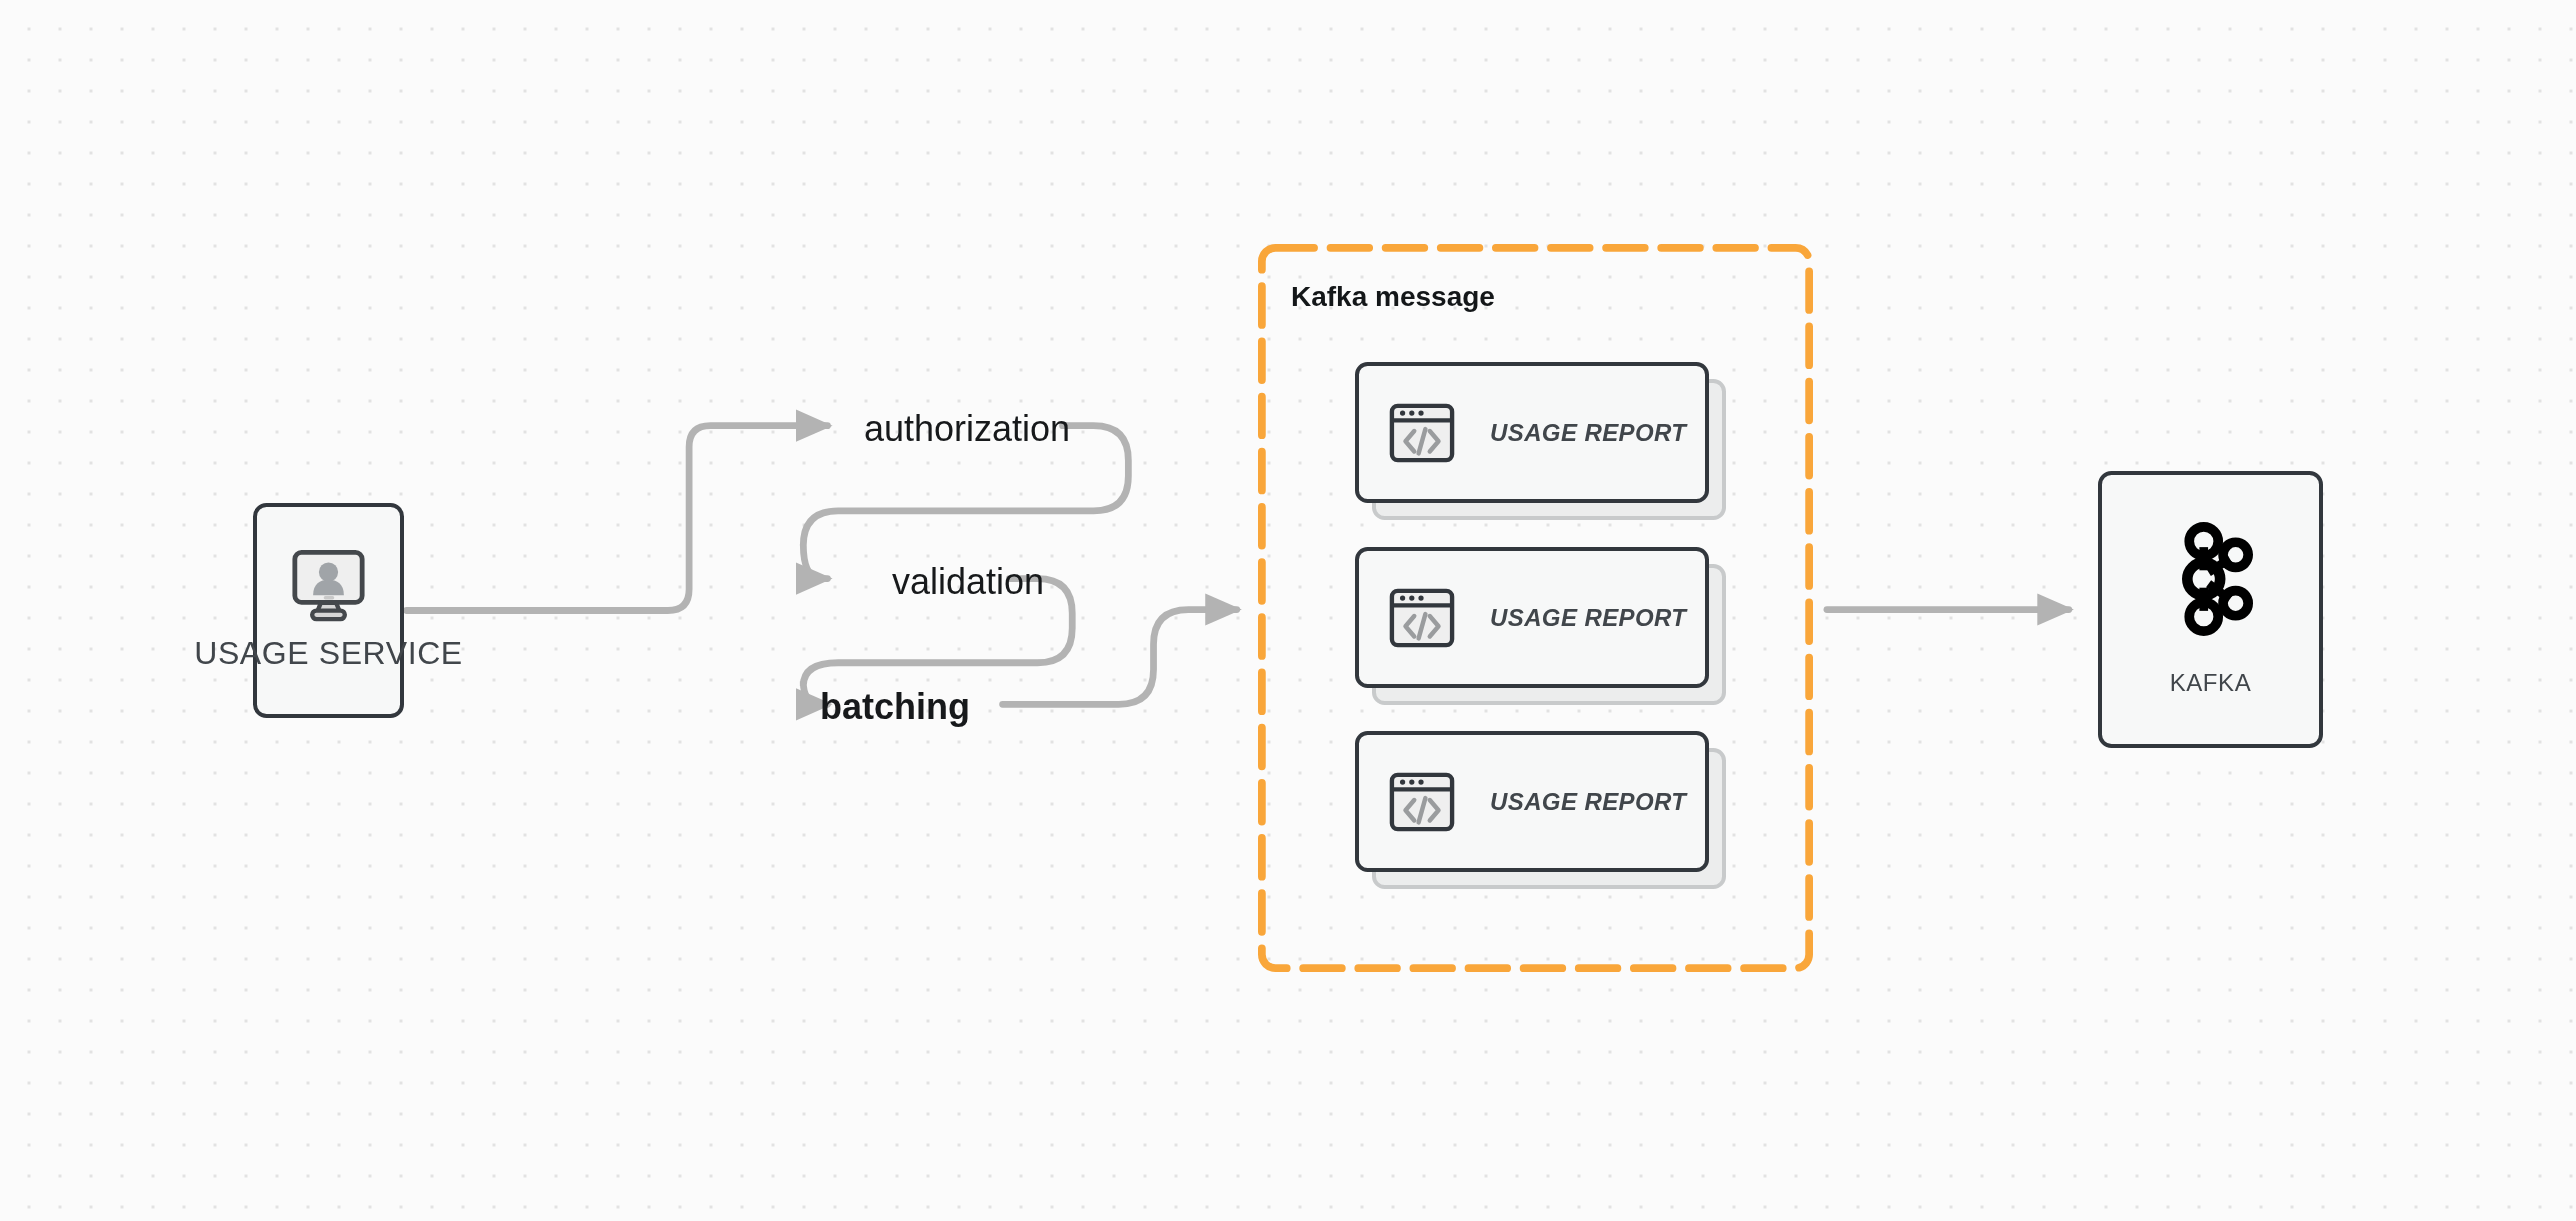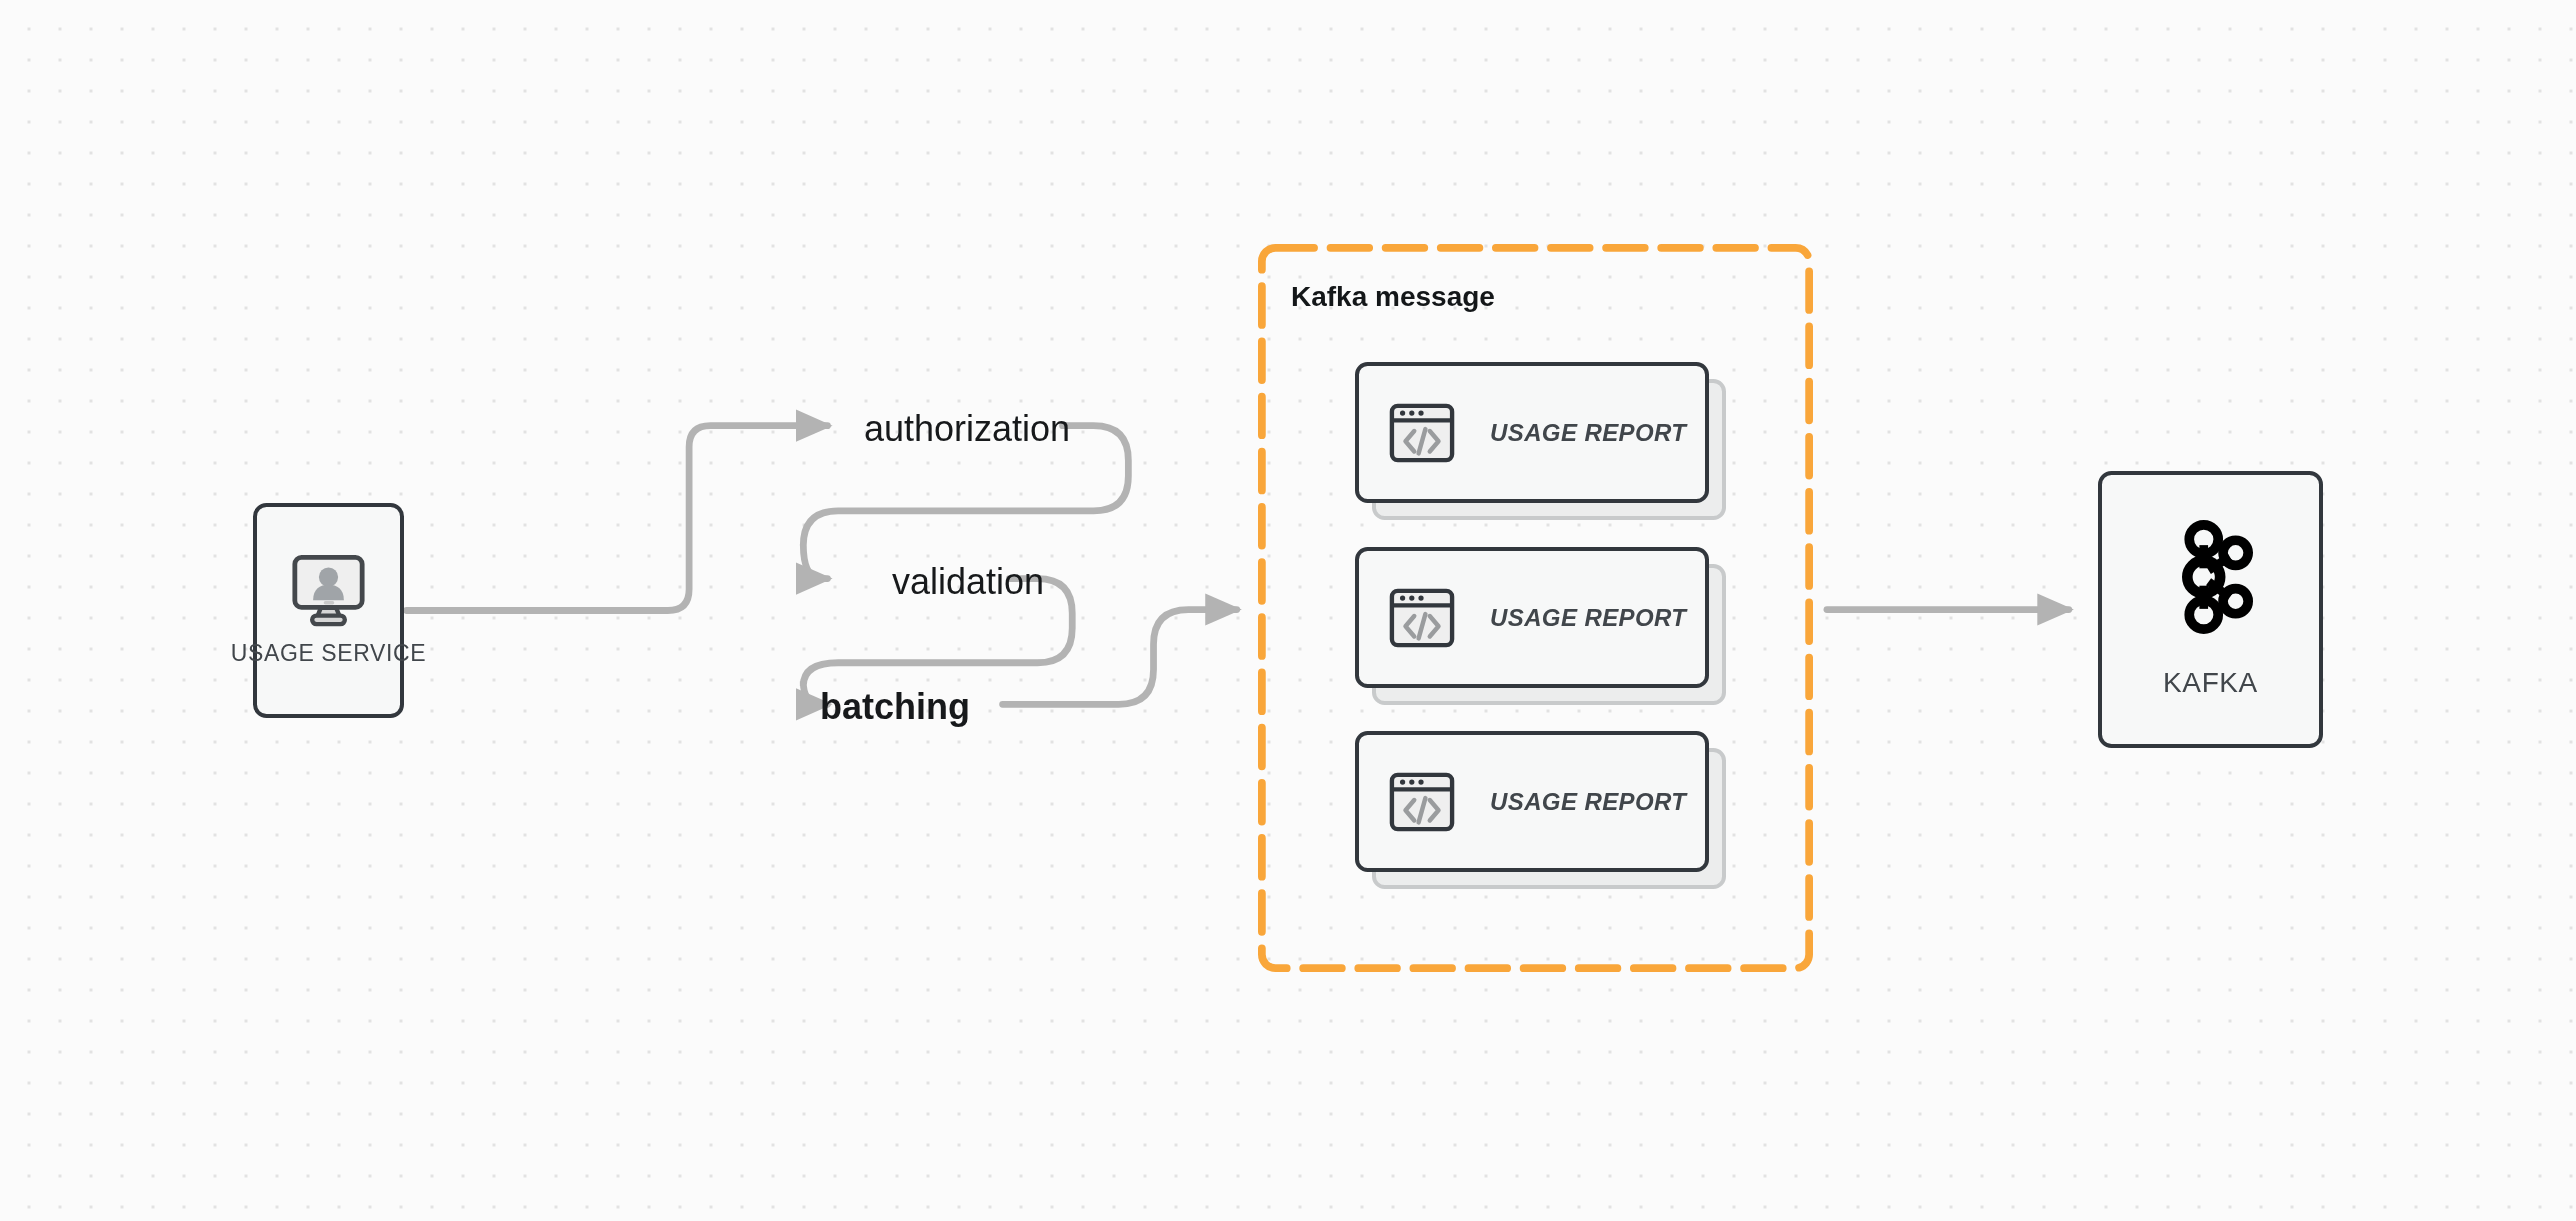--- a/index.html
+++ b/index.html
@@ -42,31 +42,31 @@
     letter-spacing: 0.6px;
     white-space: nowrap;
   }
   #usage-service {
     left: 253px;
     top: 503px;
     width: 151px;
     height: 215px;
   }
   #usage-service .node-label {
-    font-size: 23px;
+    font-size: 32px;
     margin-top: 11px;
   }
   #kafka-node {
     left: 2098px;
     top: 471px;
     width: 225px;
     height: 277px;
   }
   #kafka-node .node-label {
-    font-size: 28px;
+    font-size: 24px;
     margin-top: 33px;
   }
   .icon-monitor { width: 85px; height: 75px; display:block; }
   .icon-kafka { width: 93px; height: 114px; display:block; }
 
   #kafka-group {
     position: absolute;
     left: 1258px;
     top: 244px;
     width: 555px;

